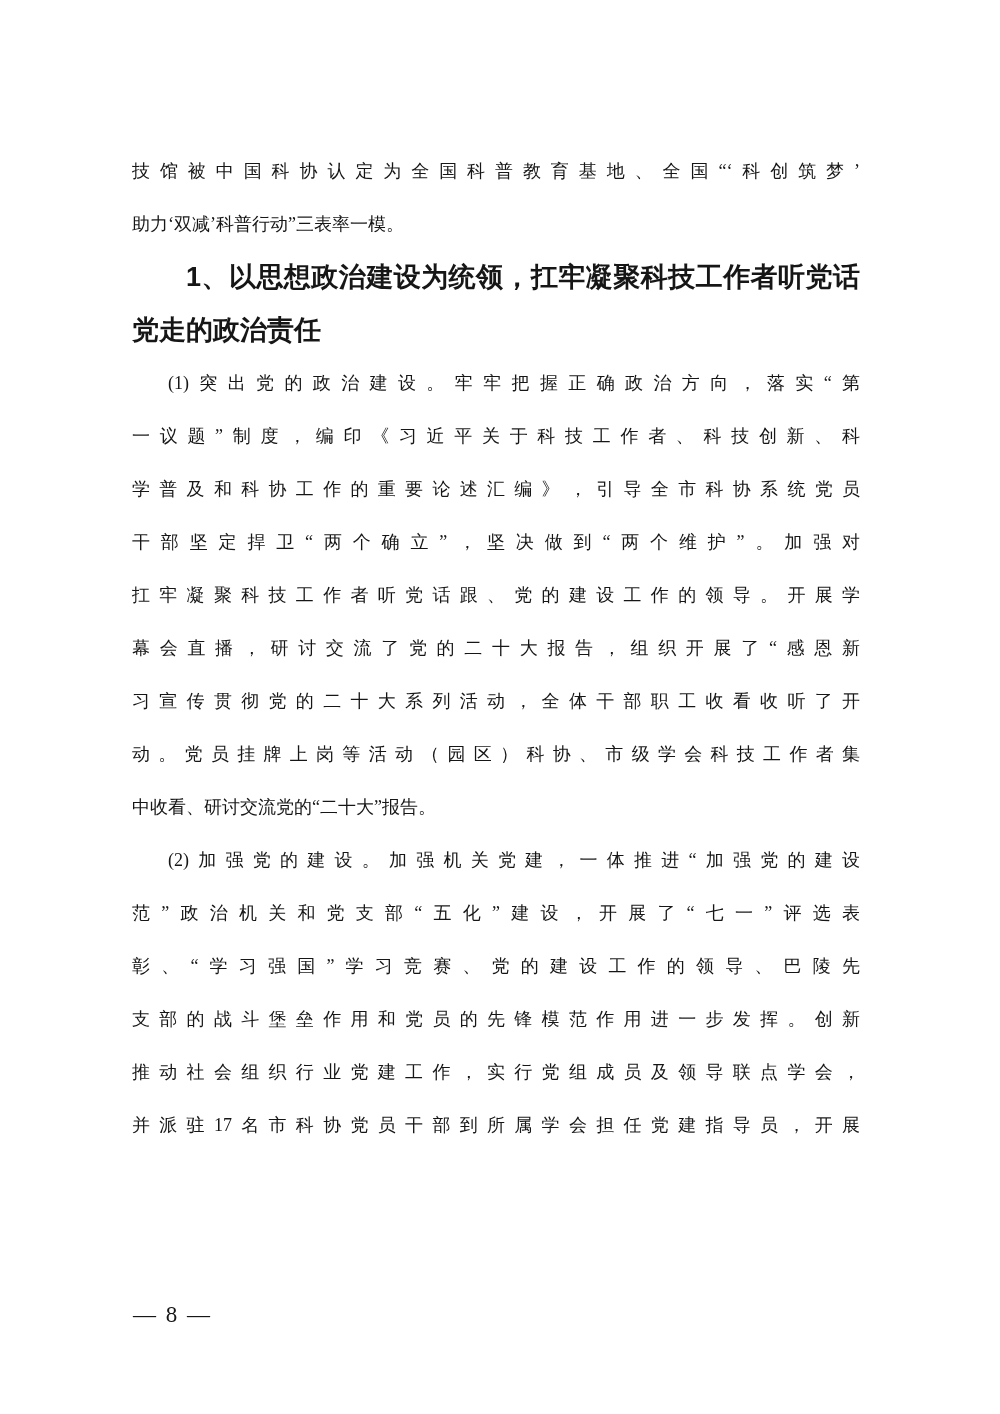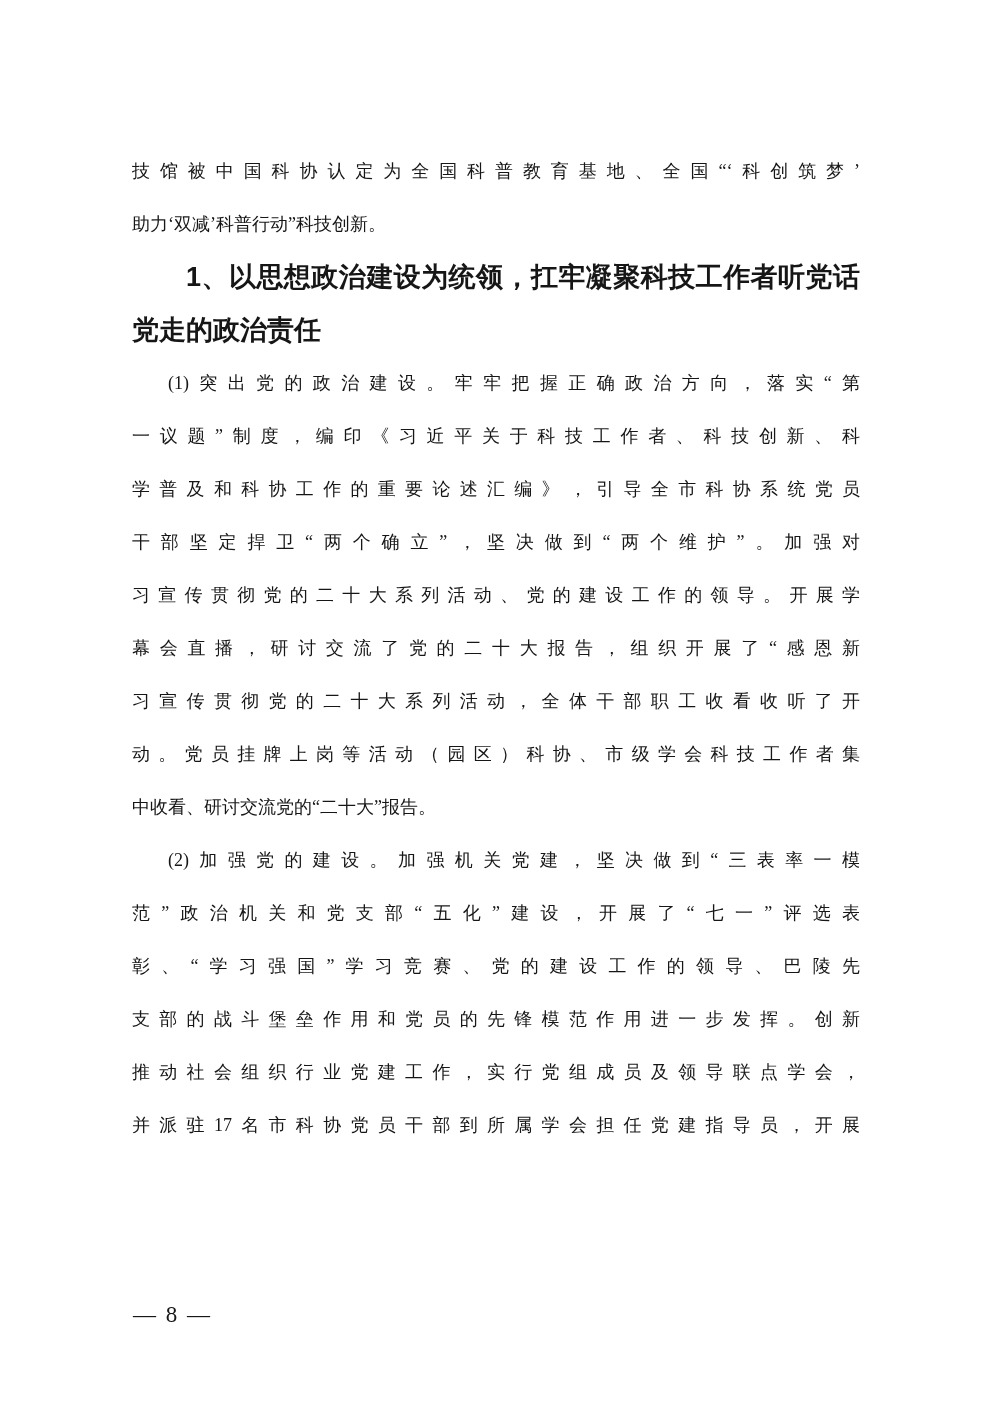--- a/index.html
+++ b/index.html
@@ -52,33 +52,33 @@
     height: 40px;
     line-height: 40px;
     letter-spacing: 2px;
   }
 </style>
 </head>
 <body>
 
 <div class="doc">
   <div class="line fill"><span>技馆被中国科协认定为全国科普教育基地、全国“‘科创筑梦’</span></div>
-  <div class="line"><span>助力‘双减’科普行动”科技创新。</span></div>
+  <div class="line"><span>助力‘双减’科普行动”三表率一模。</span></div>
   <div class="line heading indent fill"><span>1、以思想政治建设为统领，扛牢凝聚科技工作者听党话跟</span></div>
   <div class="line heading"><span>党走的政治责任</span></div>
   <div class="line indent fill"><span class="lead">(1)突出党的政治建设。</span><span>牢牢把握正确政治方向，落实“第</span></div>
   <div class="line fill"><span>一议题”制度，编印《习近平关于科技工作者、科技创新、科</span></div>
   <div class="line fill"><span>学普及和科协工作的重要论述汇编》，引导全市科协系统党员</span></div>
   <div class="line fill"><span>干部坚定捍卫“两个确立”，坚决做到“两个维护”。加强对</span></div>
-  <div class="line fill"><span>习宣传贯彻党的二十大系列活动、党的建设工作的领导。开展学</span></div>
+  <div class="line fill"><span>扛牢凝聚科技工作者听党话跟、党的建设工作的领导。开展学</span></div>
   <div class="line fill"><span>幕会直播，研讨交流了党的二十大报告，组织开展了“感恩新</span></div>
   <div class="line fill"><span>习宣传贯彻党的二十大系列活动，全体干部职工收看收听了开</span></div>
   <div class="line fill"><span>动。党员挂牌上岗等活动（园区）科协、市级学会科技工作者集</span></div>
   <div class="line"><span>中收看、研讨交流党的“二十大”报告。</span></div>
-  <div class="line indent fill"><span class="lead">(2)加强党的建设。</span><span>加强机关党建，坚决做到“三表率一模</span></div>
+  <div class="line indent fill"><span class="lead">(2)加强党的建设。</span><span>加强机关党建，一体推进“加强党的建设</span></div>
   <div class="line fill"><span>范”政治机关和党支部“五化”建设，开展了“七一”评选表</span></div>
   <div class="line fill"><span>彰、“学习强国”学习竞赛、党的建设工作的领导、巴陵先</span></div>
   <div class="line fill"><span>支部的战斗堡垒作用和党员的先锋模范作用进一步发挥。创新</span></div>
   <div class="line fill"><span>推动社会组织行业党建工作，实行党组成员及领导联点学会，</span></div>
   <div class="line fill"><span>并派驻17名市科协党员干部到所属学会担任党建指导员，开展</span></div>
 </div>
 
 <div class="footer">— 8 —</div>
 
 </body></html>

